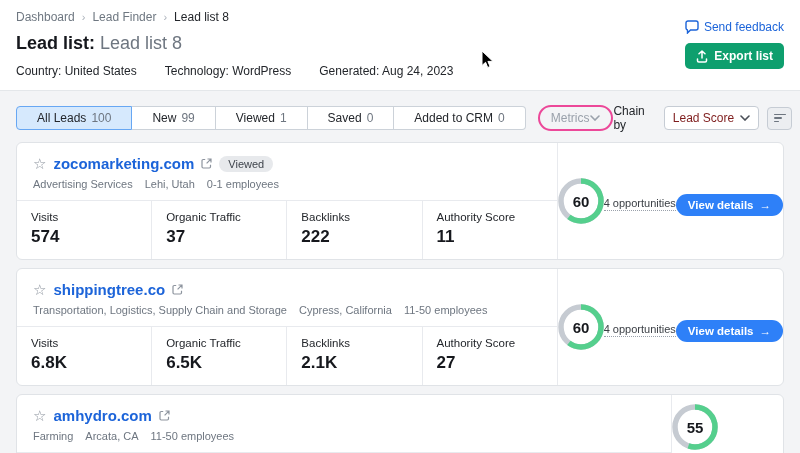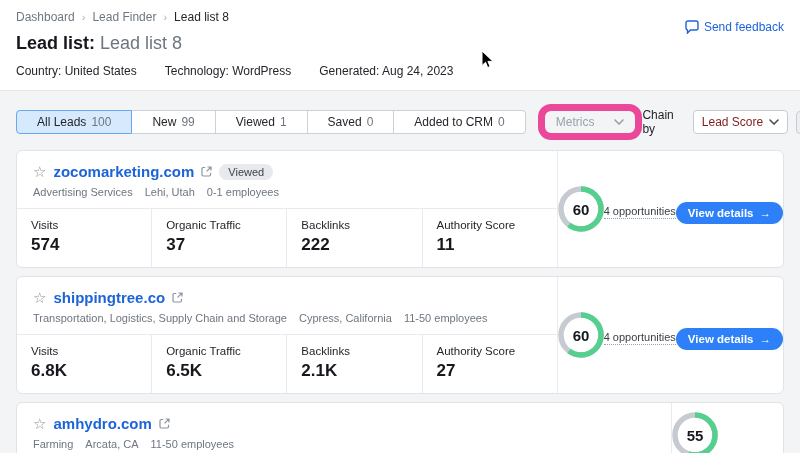--- a/index.html
+++ b/index.html
@@ -26,22 +26,22 @@
   .content { flex:1; background:#f3f4f6; border-top:1px solid #e4e7ea; padding:13px 16px 0; overflow:hidden; }
 
   .filter-row { display:flex; align-items:center; }
   .segmented { display:flex; }
   .seg-item { display:flex; align-items:center; gap:5px; padding:4px 20px; font-size:12px; color:#23262b;
     background:#fff; border:1px solid #ccd2d9; border-left:none; cursor:pointer; white-space:nowrap; }
   .seg-item:first-child { border-left:1px solid #ccd2d9; border-radius:4px 0 0 4px; }
   .seg-item:last-child { border-radius:0 4px 4px 0; }
   .seg-item .count { color:#6e7680; }
   .seg-item.selected { background:var(--tab_selected_bg); border:1px solid var(--tab_selected_border); position:relative; }
-  .pill-btn { display:flex; align-items:center; gap:20px; margin-left:12px; padding:4px 11px; font-size:12px;
-    color:#9aa1ab; background:transparent; border:7px solid #ec4899; border-radius:13px; cursor:pointer; white-space:nowrap; }
+  .pill-btn { display:flex; align-items:center; gap:1px; margin-left:12px; padding:4px 11px; font-size:12px;
+    color:#9aa1ab; background:transparent; border:2px solid #ec4899; border-radius:13px; cursor:pointer; white-space:nowrap; }
   .sort-group { margin-left:auto; display:flex; align-items:center; gap:8px; }
   .sort-label { font-size:12px; color:#23262b; }
   .sort-select { display:flex; align-items:center; justify-content:space-between; width:104px; padding:4px 8px;
     background:#fff; border:1px solid #c6ccd4; border-radius:4px; font-size:12px; color:#7f1d1d; cursor:pointer; }
   .sort-dir-btn { width:27px; height:23px; background:#eceef1; border:1px solid #c6ccd4; border-radius:4px;
     display:flex; flex-direction:column; justify-content:center; align-items:flex-start; gap:2px; padding-left:6px; cursor:pointer; }
   .sort-dir-btn span { display:block; height:1.5px; background:#6e7680; border-radius:1px; }
   .sort-dir-btn .b1{width:12px;} .sort-dir-btn .b2{width:8px;} .sort-dir-btn .b3{width:5px;}
 
   
@@ -102,20 +102,29 @@
     </div>
     <div class="header-right">
       <span class="feedback-link">
         <span class="icon" style="display:flex;">
           <svg width="14" height="14" viewBox="0 0 14 14">
               <path d="M1 3a2 2 0 0 1 2-2h8a2 2 0 0 1 2 2v5a2 2 0 0 1-2 2H5.5L2.5 13v-3H3a2 2 0 0 1-2-2z" fill="none" stroke="#1c64d9" stroke-width="1.4"></path>
             </svg>
         </span>
         <span>Send feedback</span>
       </span>
+      <button class="export-btn">
+        <span style="display:flex;">
+          <svg width="12" height="13" viewBox="0 0 12 13">
+              <path d="M6 1v7M3 3.8 6 1l3 2.8" fill="none" stroke="#fff" stroke-width="1.5" stroke-linecap="round" stroke-linejoin="round"></path>
+              <path d="M1.5 9v1.8c0 .7.6 1.2 1.3 1.2h6.4c.7 0 1.3-.5 1.3-1.2V9" fill="none" stroke="#fff" stroke-width="1.5" stroke-linecap="round"></path>
+            </svg>
+        </span>
+        <span>Export list</span>
+      </button>
     </div>
   </div>
 
   <div class="content">
 
     <div class="filter-row">
       <div class="segmented">
         <span class="seg-item selected">
           <span>All Leads</span>
           <span class="count">100</span>

